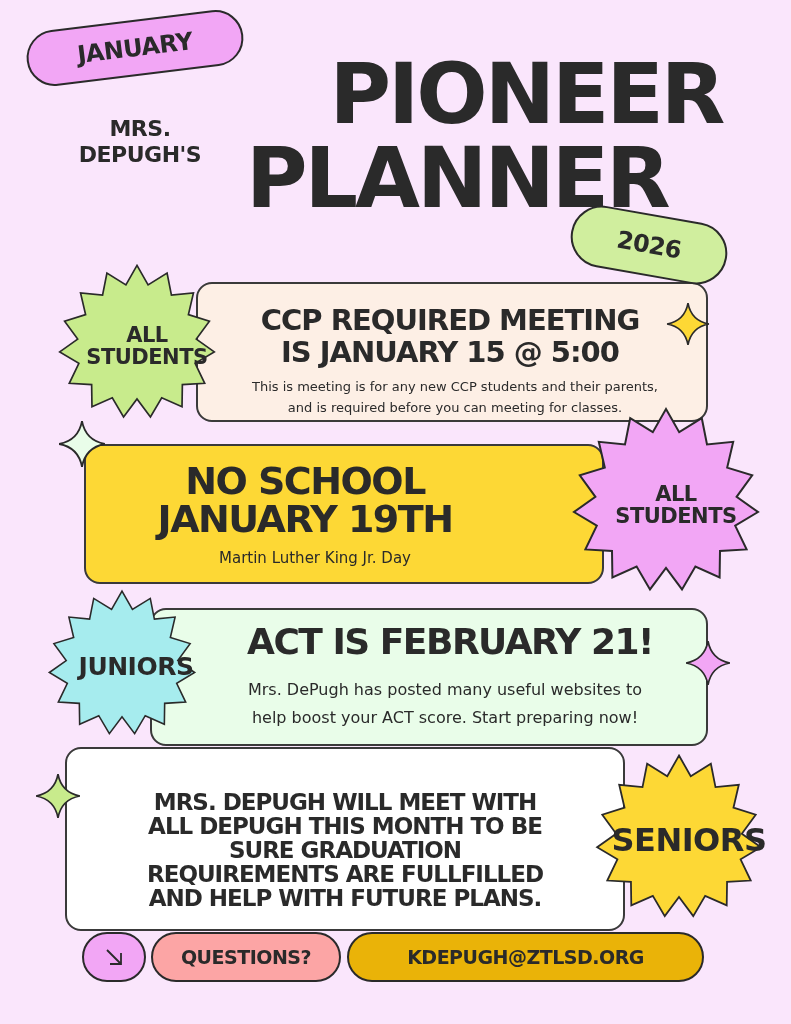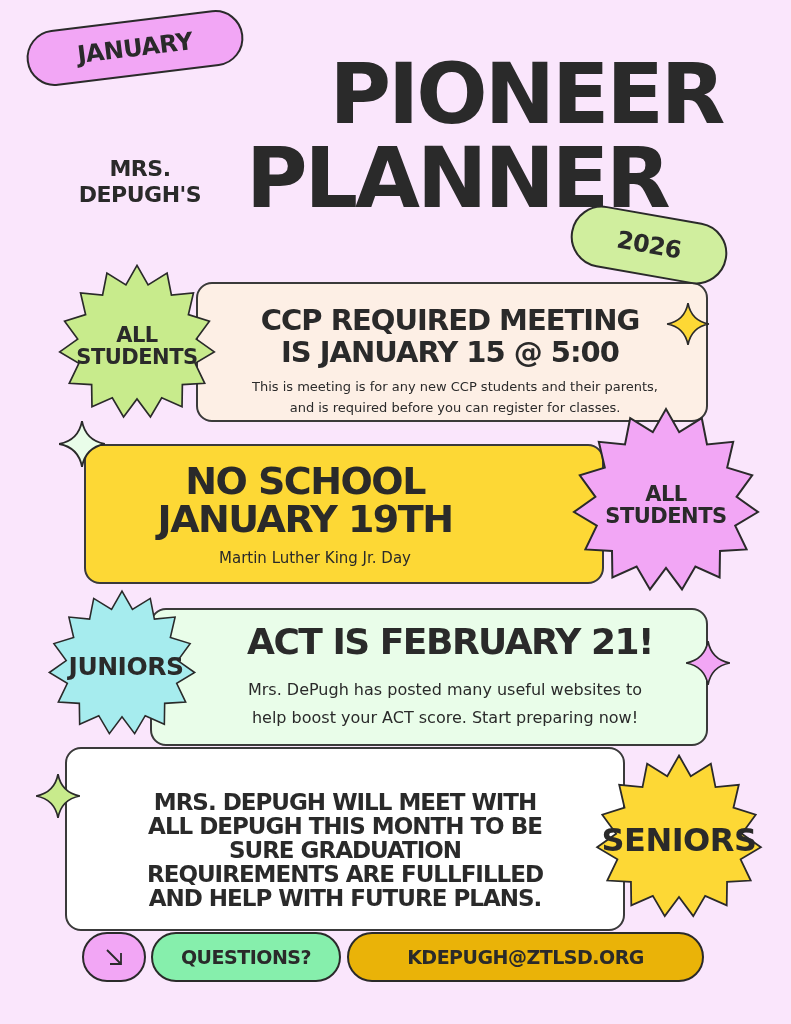--- a/index.html
+++ b/index.html
@@ -5,32 +5,32 @@
   html, body { margin:0; padding:0; }
   body { width:791px; height:1024px; background:#fae6fc; position:relative; overflow:hidden;
          font-family:"DejaVu Sans", sans-serif; color:#2a2a2a; }
   .abs { position:absolute; }
   .heavy { font-family:"DejaVu Sans", sans-serif; font-weight:900; color:#2a2a2a; letter-spacing:-0.5px; }
   .pill { position:absolute; border:2px solid #2a2a2a; border-radius:40px; display:flex; align-items:center; justify-content:center; box-sizing:border-box; }
   .box { position:absolute; border:2px solid #3a3a3a; border-radius:16px; box-sizing:border-box; }
   .center { text-align:center; }
   .burst { position:absolute; }
   .burst svg { position:absolute; left:0; top:0; width:100%; height:100%; }
-  .burst .label { position:absolute; left:0; top:0; width:100%; height:100%; display:flex; align-items:center; justify-content:center; text-align:center; line-height:1.05; }
+  .burst .label { position:absolute; left:10px; top:0; width:100%; height:100%; display:flex; align-items:center; justify-content:center; text-align:center; line-height:1.05; }
   .spark { position:absolute; }
   .body-text { font-family:"DejaVu Sans", sans-serif; color:#2a2a2a; }
 </style>
 </head>
 <body>
 
 <div class="pill heavy" style="left:26px;top:20px;width:218px;height:56px;background:#f2a6f5;transform:rotate(-7deg);font-size:24px;">
   <span>JANUARY</span>
 </div>
 
-<div class="abs heavy center" style="left:50px;top:116px;width:180px;font-size:22px;line-height:26px;margin-top:40px;">
+<div class="abs heavy center" style="left:50px;top:116px;width:180px;font-size:22px;line-height:26px;">
   <div>MRS.</div>
   <div>DEPUGH'S</div>
 </div>
 
 <div class="abs heavy" style="left:246px;top:52px;width:520px;font-size:84px;line-height:84px;letter-spacing:-3px;">
   <div style="padding-left:40px;text-align:center;">PIONEER</div>
   <div>PLANNER</div>
 </div>
 
 <div class="box" style="left:196px;top:282px;width:512px;height:140px;background:#fdefe5;"></div>
@@ -38,21 +38,21 @@
 <div class="pill heavy" style="left:570px;top:214px;width:158px;height:62px;background:#d0ee9e;transform:rotate(10deg);font-size:24px;">
   <span>2026</span>
 </div>
 
 <div class="abs heavy center" style="left:210px;top:304px;width:480px;font-size:29px;line-height:32px;letter-spacing:-1px;">
   <div>CCP REQUIRED MEETING</div>
   <div>IS JANUARY 15 @ 5:00</div>
 </div>
 <div class="abs body-text center" style="left:205px;top:376px;width:500px;font-size:13px;line-height:21px;">
   <div>This is meeting is for any new CCP students and their parents,</div>
-  <div>and is required before you can register for classes.</div>
+  <div>and is required before you can meeting for classes.</div>
 </div>
 
 <div class="burst" style="left:52px;top:262px;width:170px;height:168px;">
   <svg viewBox="0 0 100 100">
       <polygon fill="#c8eb8c" stroke="#2a2a2a" stroke-width="1" points="50.0,2.0 56.6,13.6 67.9,6.6 70.5,19.7 83.6,18.4 80.6,31.3 93.1,35.2 85.3,45.9 96.0,53.5 84.6,60.3 90.3,72.2 77.0,73.0 76.8,86.2 64.7,80.8 58.0,92.2 50.0,81.5 42.0,92.2 35.3,80.8 23.2,86.2 23.0,73.0 9.7,72.2 15.4,60.3 4.0,53.5 14.7,45.9 6.9,35.2 19.4,31.3 16.4,18.4 29.5,19.7 32.1,6.6 43.4,13.6"></polygon>
     </svg>
   <div class="label heavy" style="font-size:21px;">
     <div>
         <div>ALL</div>
         <div>STUDENTS</div>
@@ -135,19 +135,19 @@
     <span>SENIORS</span>
   </div>
 </div>
 
 <div class="pill" style="left:82px;top:932px;width:64px;height:50px;background:#f2a6f5;">
   <svg width="22" height="22" viewBox="0 0 22 22">
     <path d="M4 4 L18 18 M18 7 L18 18 L7 18" fill="none" stroke="#2a2a2a" stroke-width="1.8"></path>
   </svg>
 </div>
 
-<div class="pill heavy" style="left:151px;top:932px;width:190px;height:50px;background:#86efac;font-size:19px;">
+<div class="pill heavy" style="left:151px;top:932px;width:190px;height:50px;background:#fca5a5;font-size:19px;">
   <span>QUESTIONS?</span>
 </div>
 
 <div class="pill heavy" style="left:347px;top:932px;width:357px;height:50px;background:#eab308;font-size:19px;">
   <span>KDEPUGH@ZTLSD.ORG</span>
 </div>
 
 </body></html>

